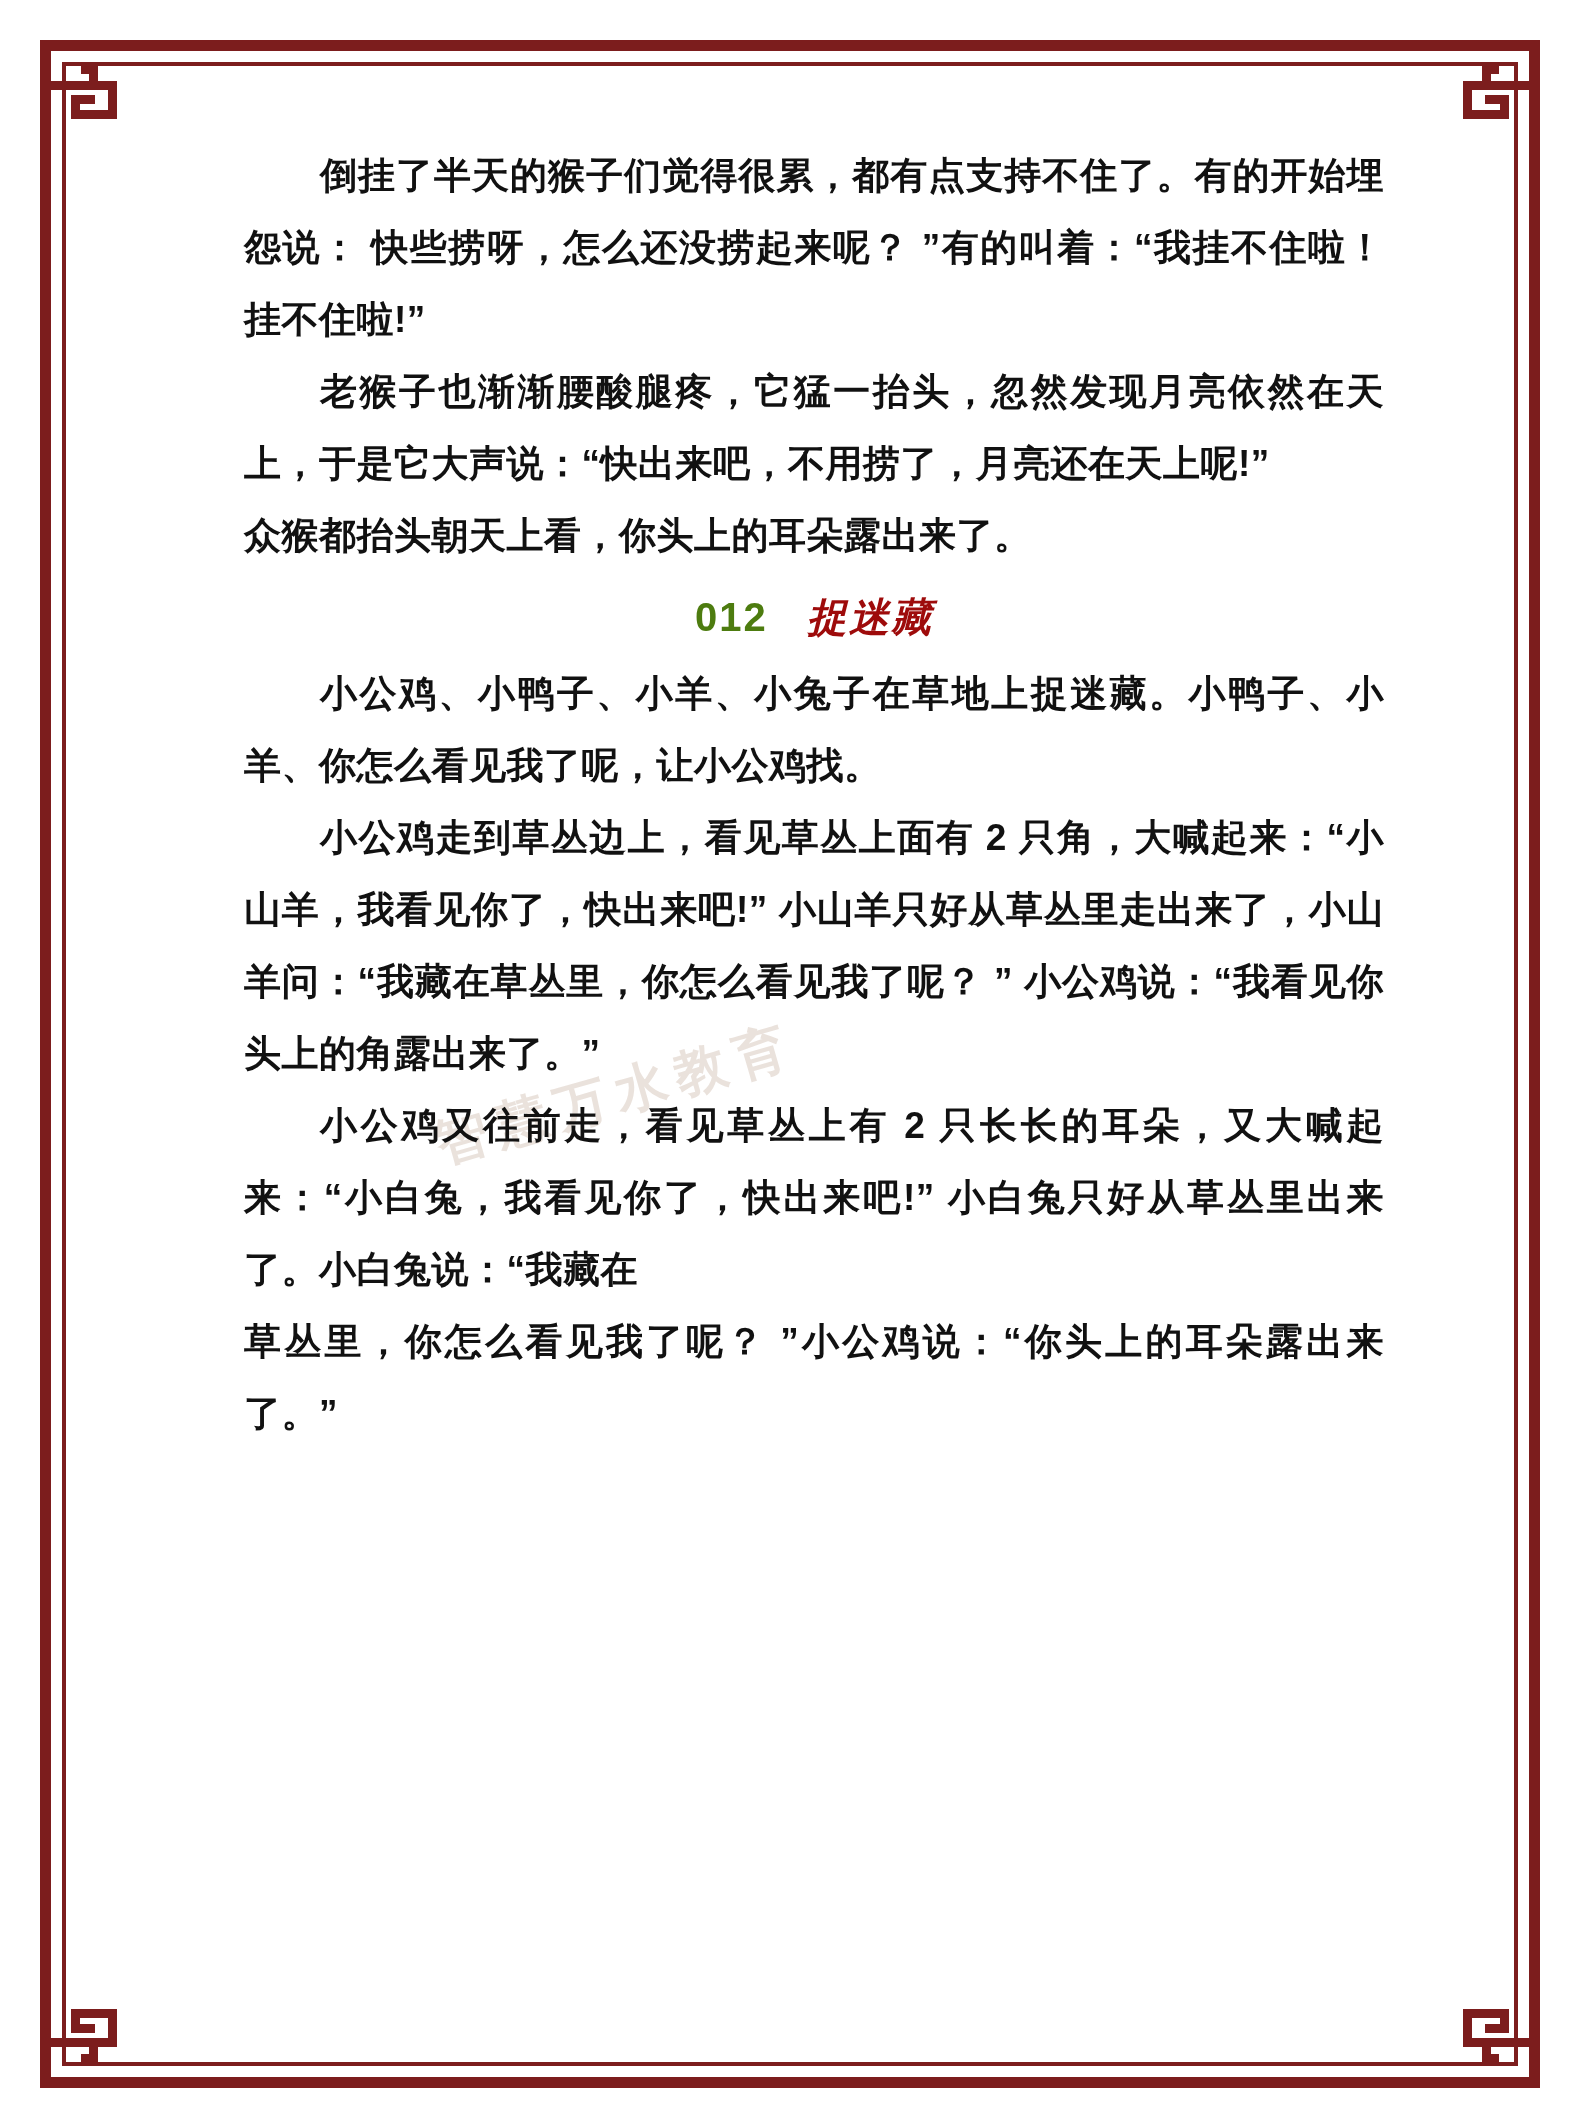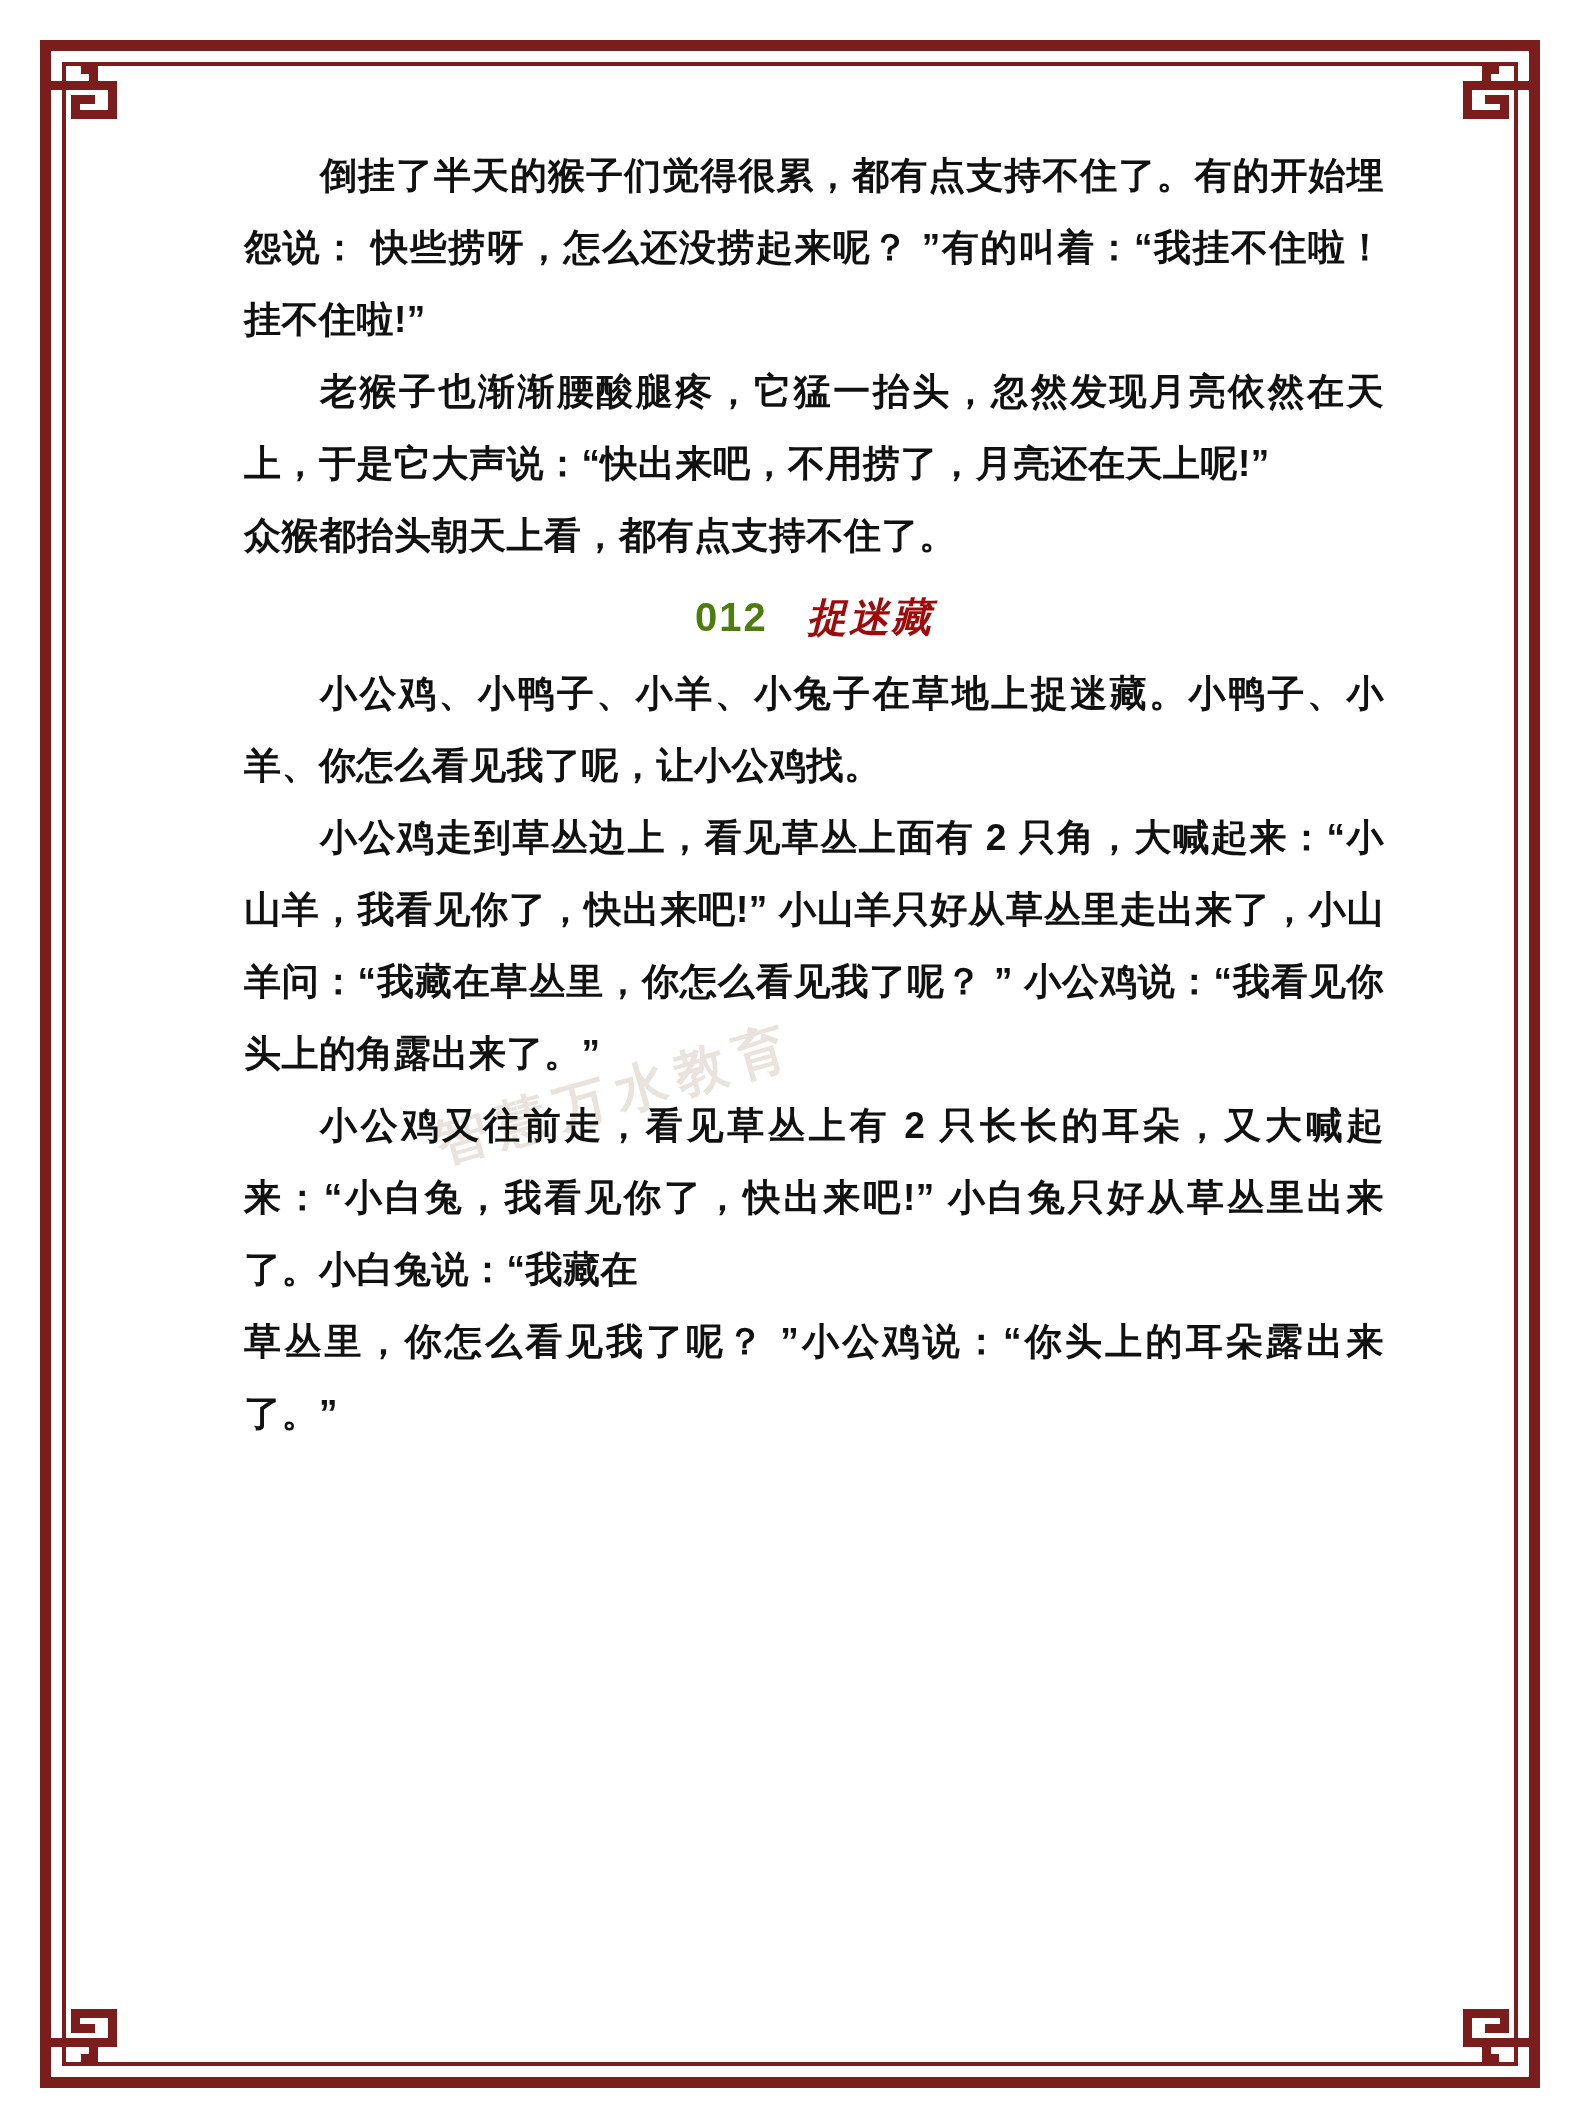--- a/index.html
+++ b/index.html
@@ -162,21 +162,21 @@
       <span class="seg v3"></span>
       <span class="seg h4"></span>
   </div>
 
   <div class="watermark">智慧万水教育</div>
 
   <div class="content">
 
     <p class="para indent">倒挂了半天的猴子们觉得很累，都有点支持不住了。有的开始埋怨说： 快些捞呀，怎么还没捞起来呢？ ”有的叫着：“我挂不住啦！挂不住啦!”</p>
     <p class="para indent">老猴子也渐渐腰酸腿疼，它猛一抬头，忽然发现月亮依然在天上，于是它大声说：“快出来吧，不用捞了，月亮还在天上呢!”</p>
-    <p class="para">众猴都抬头朝天上看，都有点支持不住了。</p>
+    <p class="para">众猴都抬头朝天上看，你头上的耳朵露出来了。</p>
 
     <div class="section-title">
       <span class="num">012</span>
       <span>&nbsp;</span>
       <span class="name">捉迷藏</span>
     </div>
 
     <p class="para indent">小公鸡、小鸭子、小羊、小兔子在草地上捉迷藏。小鸭子、小羊、你怎么看见我了呢，让小公鸡找。</p>
     <p class="para indent">小公鸡走到草丛边上，看见草丛上面有 2 只角，大喊起来：“小山羊，我看见你了，快出来吧!” 小山羊只好从草丛里走出来了，小山羊问：“我藏在草丛里，你怎么看见我了呢？ ” 小公鸡说：“我看见你头上的角露出来了。”</p>
     <p class="para indent">小公鸡又往前走，看见草丛上有 2 只长长的耳朵，又大喊起来：“小白兔，我看见你了，快出来吧!” 小白兔只好从草丛里出来了。小白兔说：“我藏在</p>

